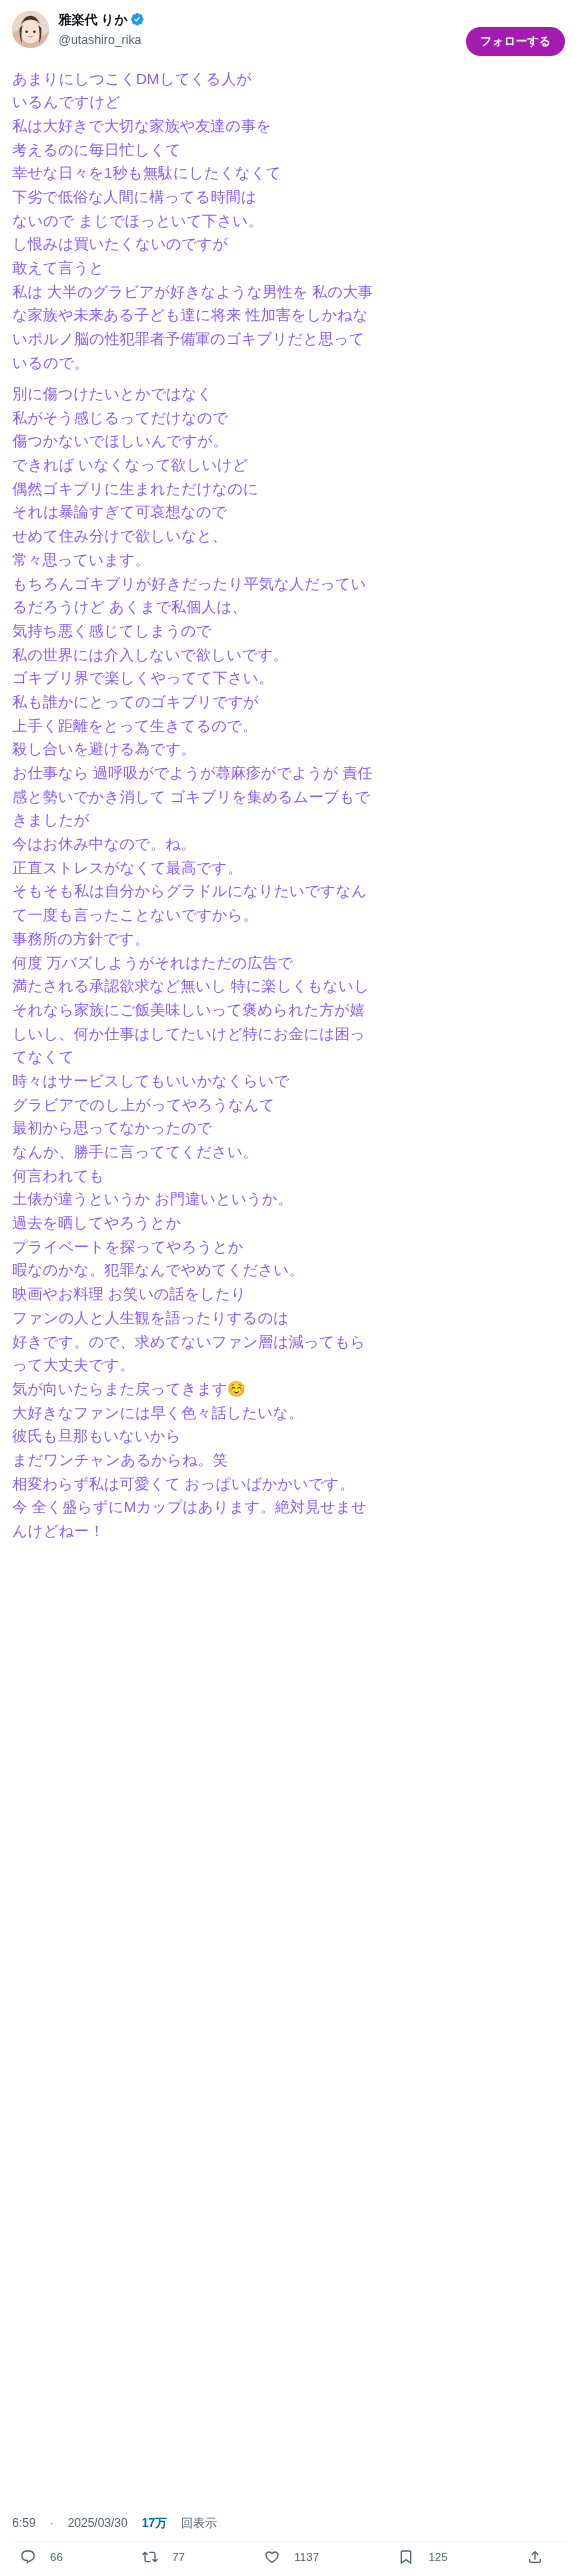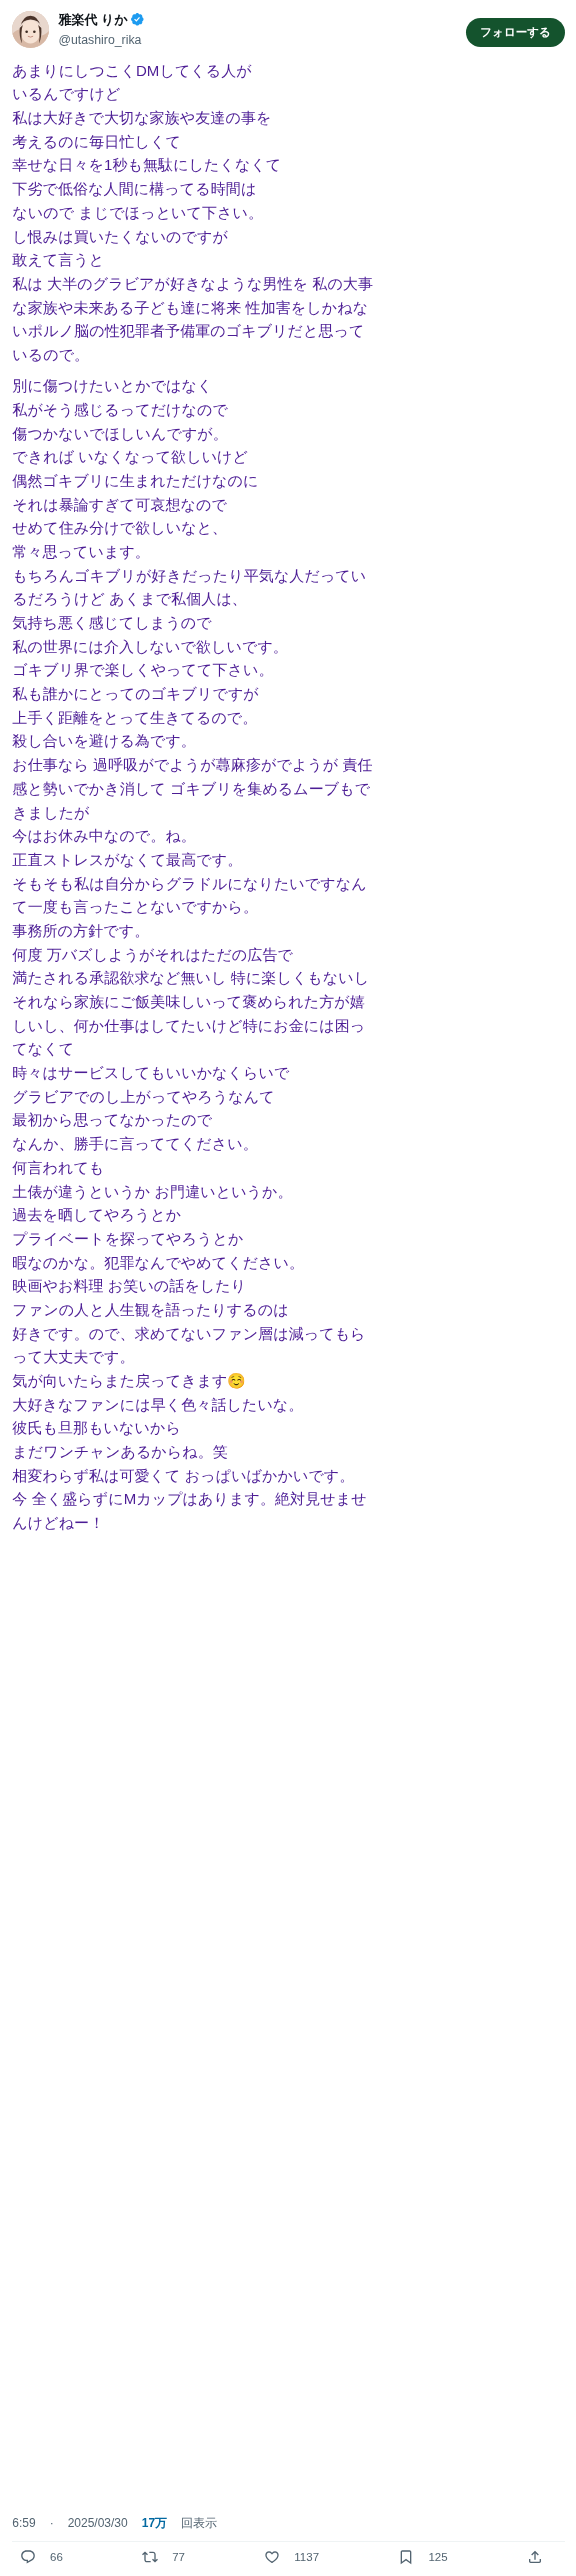--- a/index.html
+++ b/index.html
@@ -66,39 +66,39 @@
   }
   .verified-badge svg { display:block; }
   .handle {
     font-size: 12.3px;
     color: #536471;
     margin-top: 6px;
     line-height: 1.2;
   }
   .follow-button {
     flex: 0 0 auto;
-    background: #14532d;
+    background: #a21caf;
     color: #ffffff;
     font-size: 11.5px;
     font-weight: bold;
     border: none;
     border-radius: 768px;
     padding: 7px 14px;
-    margin-top: 7px;
+    margin-top: 16px;
     cursor: pointer;
     white-space: nowrap;
     font-family: inherit;
   }
 
   
   .tweet-text {
     padding: 6.2px 12.3px 0 12.3px;
     font-size: 15px;
     line-height: 1.58;
-    color: #4c1d95;
+    color: #8b5cf6;
     letter-spacing: 0.1px;
     word-break: break-word;
     flex: 1 1 auto;
   }
   .tweet-text .ln {
     display: block;
   }
   .tweet-text .blank {
     display: block;
     height: 0.5em;

